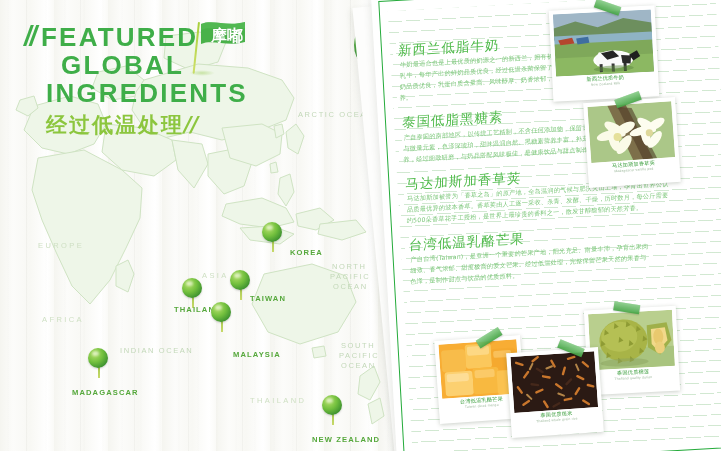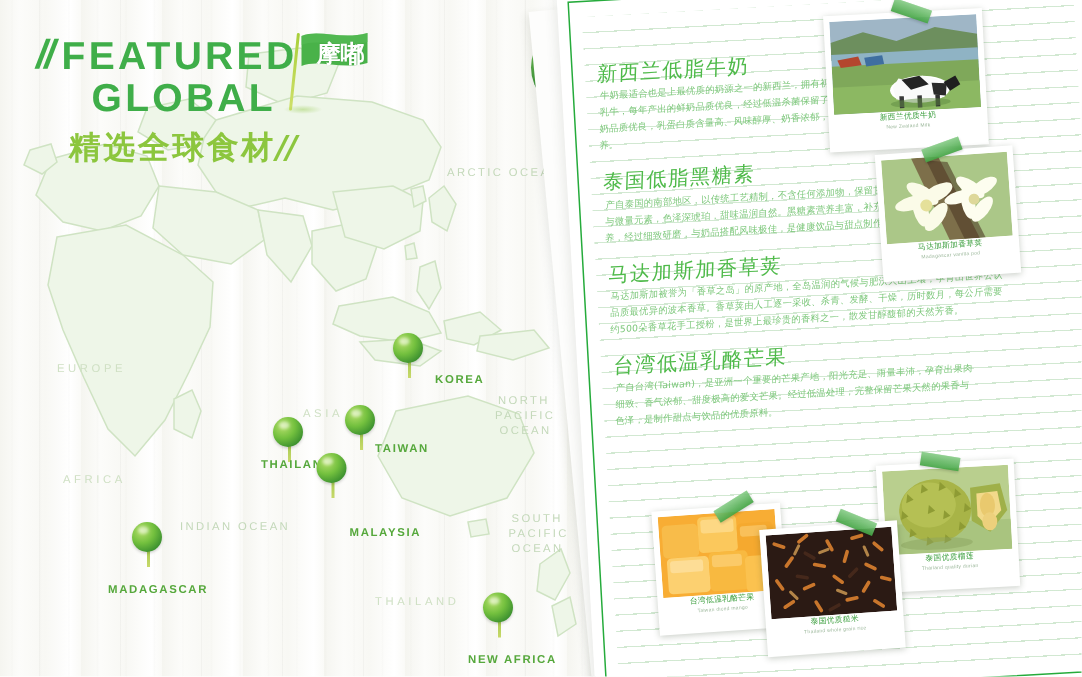--- a/index.html
+++ b/index.html
@@ -296,31 +296,32 @@
         </div>
     </div>
     <div class="pin-label" style="left:78px;top:360px;">MADAGASCAR</div>
 
     <div class="pin" style="left:328px;top:367px;">
       <div class="needle"></div>
       <div class="ball">
           <div class="glint"></div>
         </div>
     </div>
-    <div class="pin-label" style="left:318px;top:407px;">NEW AFRICA</div>
+    <div class="pin-label" style="left:318px;top:407px;">NEW ZEALAND</div>
   </div>
 
   <div class="headline">
     <div class="hl-row">
       <span class="slashes">//</span>
       <span class="hl-line">FEATURED</span>
     </div>
     <div class="hl-line" style="margin-left:37px;">GLOBAL</div>
+    <div class="hl-line" style="margin-left:22px;">INGREDIENTS</div>
     <div class="hl-cn">
-      <span>精选全球食材</span><span class="sl">//</span>
+      <span>经过低温处理</span><span class="sl">//</span>
     </div>
   </div>
 
   <div class="flag">
     <div class="pole"></div>
     <div class="cloth">
       <svg width="48" height="34" viewBox="0 0 48 34">
         <path d="M2 4 C14 -1 28 7 46 2 L46 22 C28 27 14 19 2 24 Z" fill="#49b249"></path>
         <path d="M2 4 C14 -1 28 7 46 2 L46 8 C28 13 14 5 2 10 Z" fill="#58bd57" opacity=".55"></path>
       </svg>

